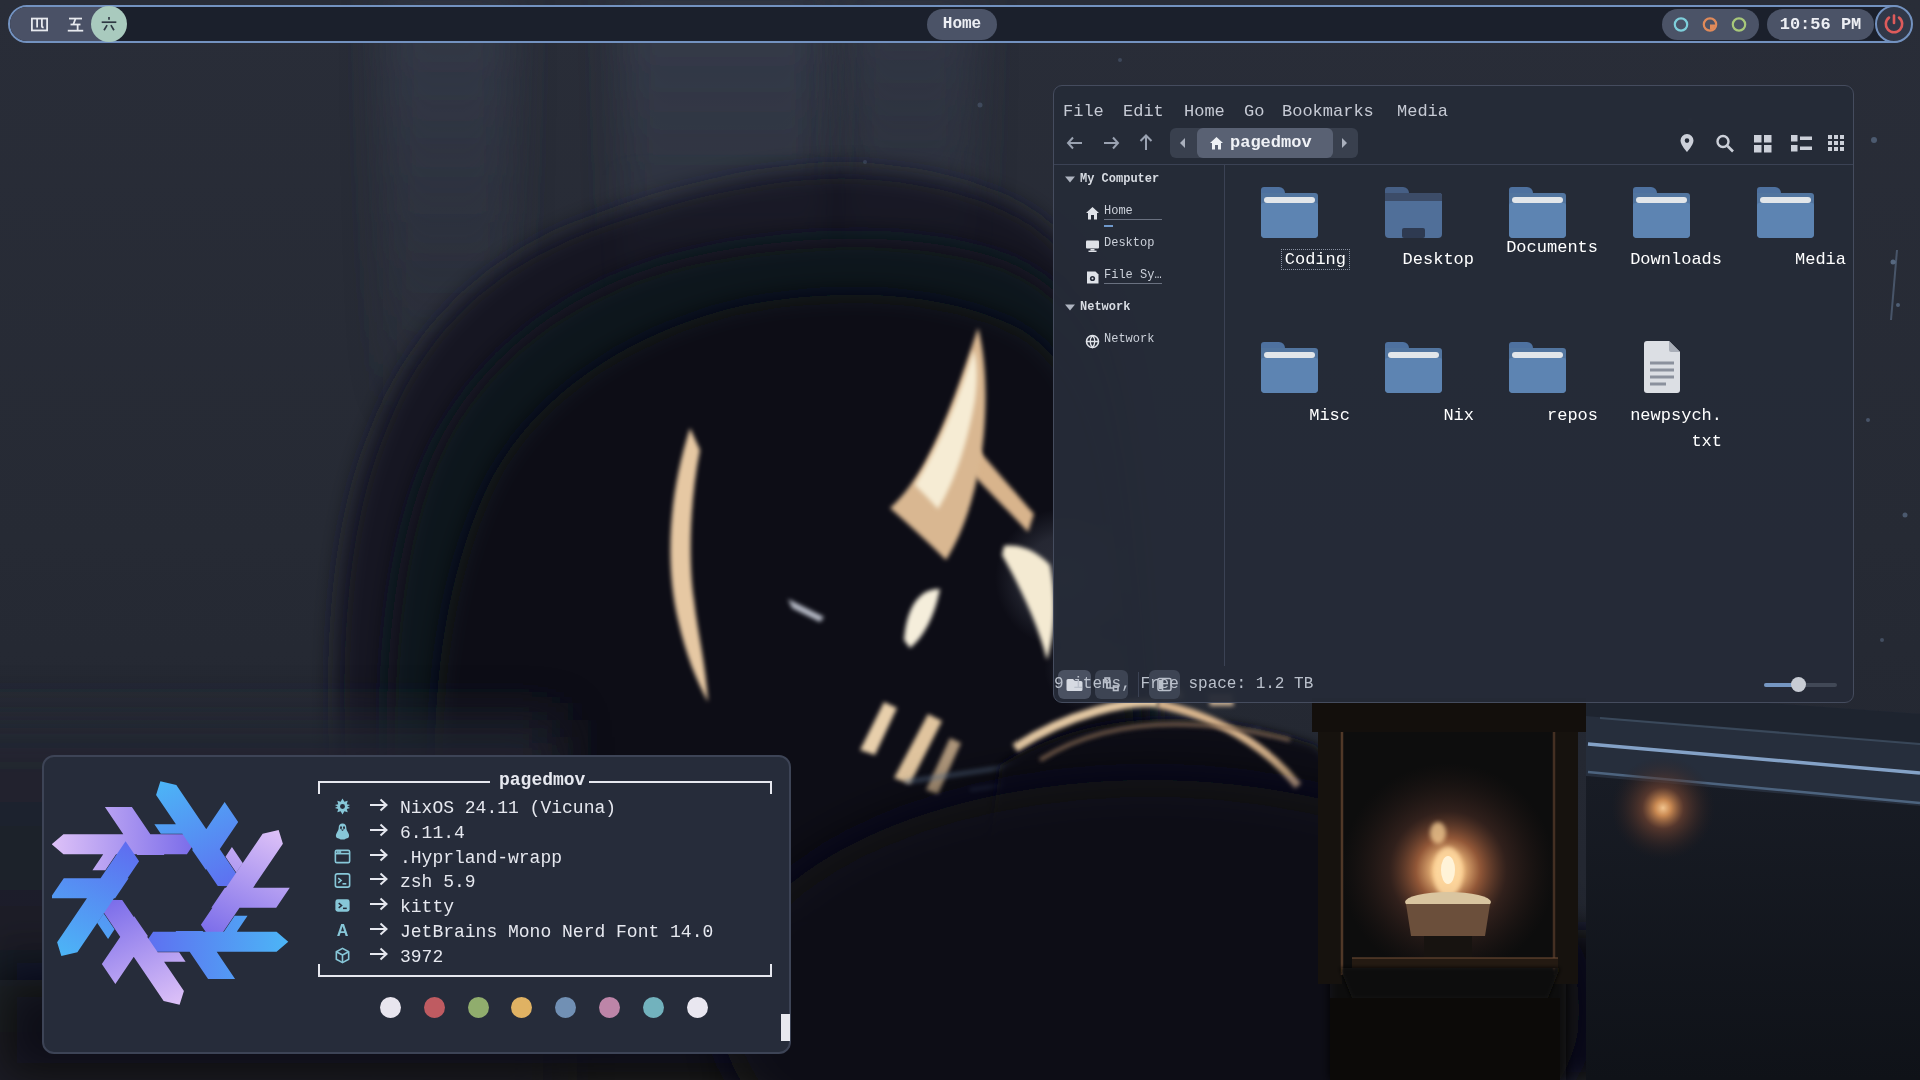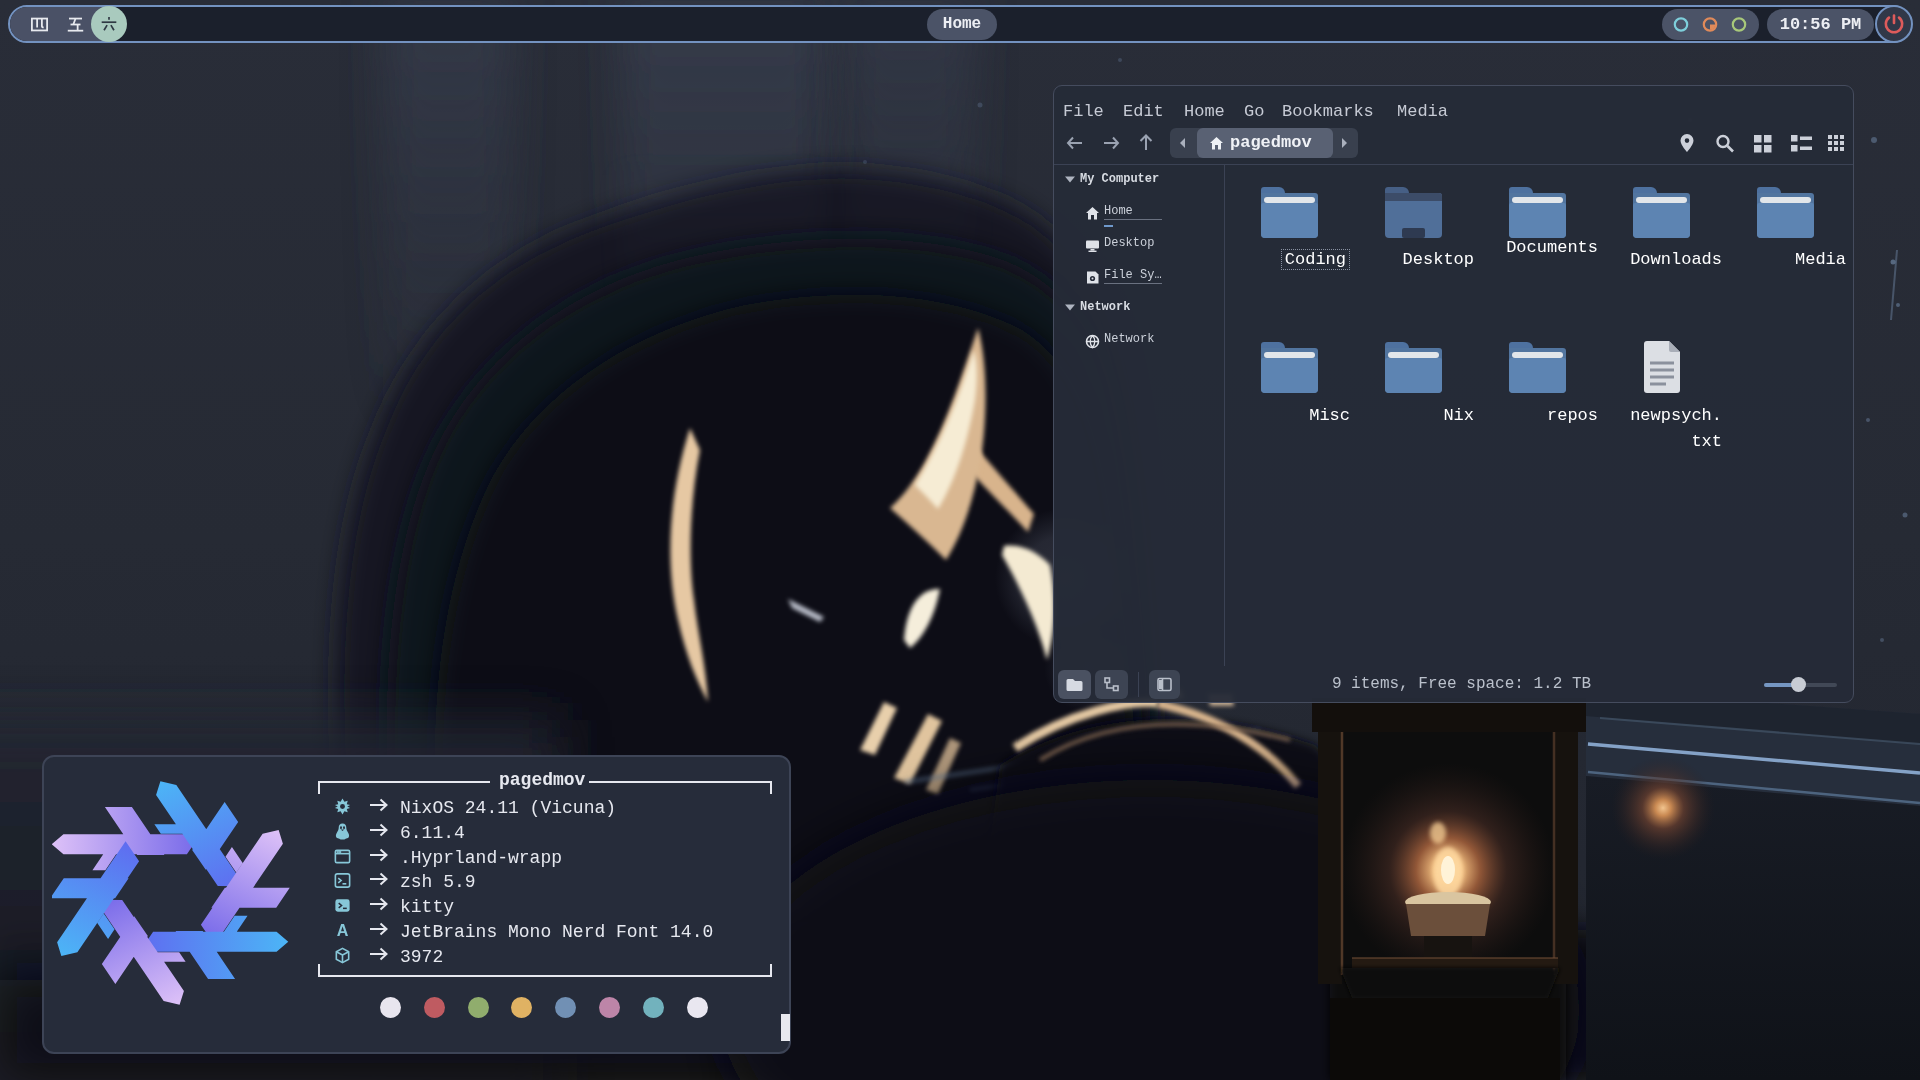--- a/index.html
+++ b/index.html
@@ -392,21 +392,21 @@
           </g>
         </svg></div>
   <div class="abs" style="left:84px;top:6px;width:1px;height:25px;background:#3b4254"></div>
   <div class="sbtn" style="left:95px;width:31px"><svg width="31" height="29" viewBox="0 0 31 29">
           <g fill="none" stroke="#b9bfca" stroke-width="1.6">
             <rect x="9" y="8.5" width="13" height="12" rx="1.5"></rect>
             <path d="M13.5 8.5 V20.5"></path>
           </g>
           <rect x="10" y="10" width="3" height="9" fill="#b9bfca"></rect>
         </svg></div>
-  <div class="abs" style="left:8px;top:0;width:799px;text-align:center;line-height:37px">9 items, Free space: 1.2 TB</div>
+  <div class="abs" style="left:0;top:0;width:799px;line-height:37px">9 items, Free space: 1.2 TB</div>
   <div class="abs" style="left:710px;top:17px;width:73px;height:4px;border-radius:2px;background:#414856"></div>
   <div class="abs" style="left:710px;top:17px;width:30px;height:4px;border-radius:2px;background:#7596c2"></div>
   <div class="abs" style="left:737px;top:11px;width:15px;height:15px;border-radius:50%;background:#c8ccd4"></div>
  </div>
 </div>
 
 <div id="term">
  <svg class="abs" style="left:0;top:0" width="745" height="295" viewBox="0 0 745 295">
   <g stroke="#e6e8ef" stroke-width="2" fill="none">
    <path d="M275 37 V25 H446 M545 25 H727 V37"></path>

